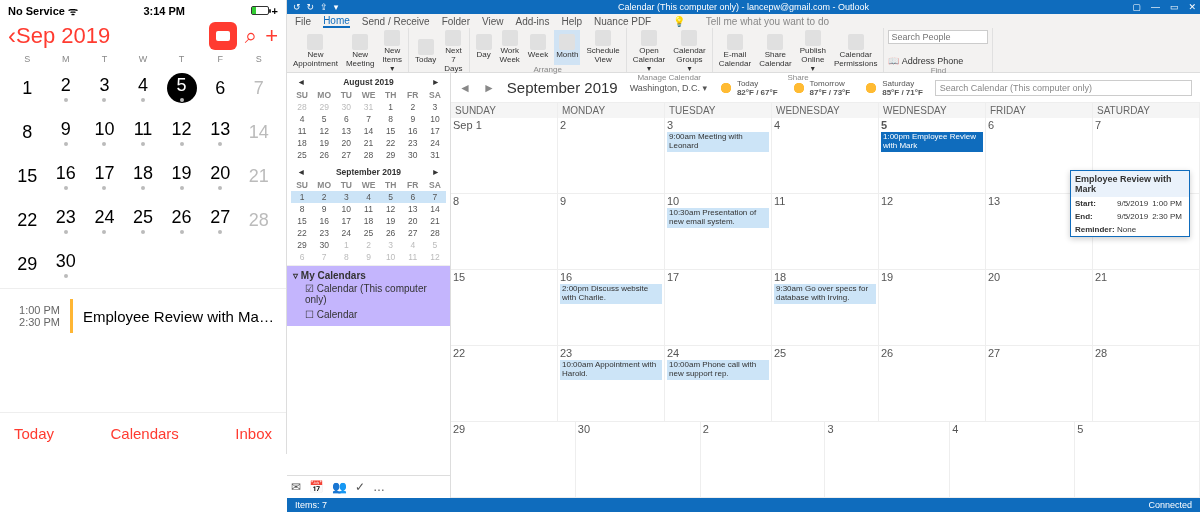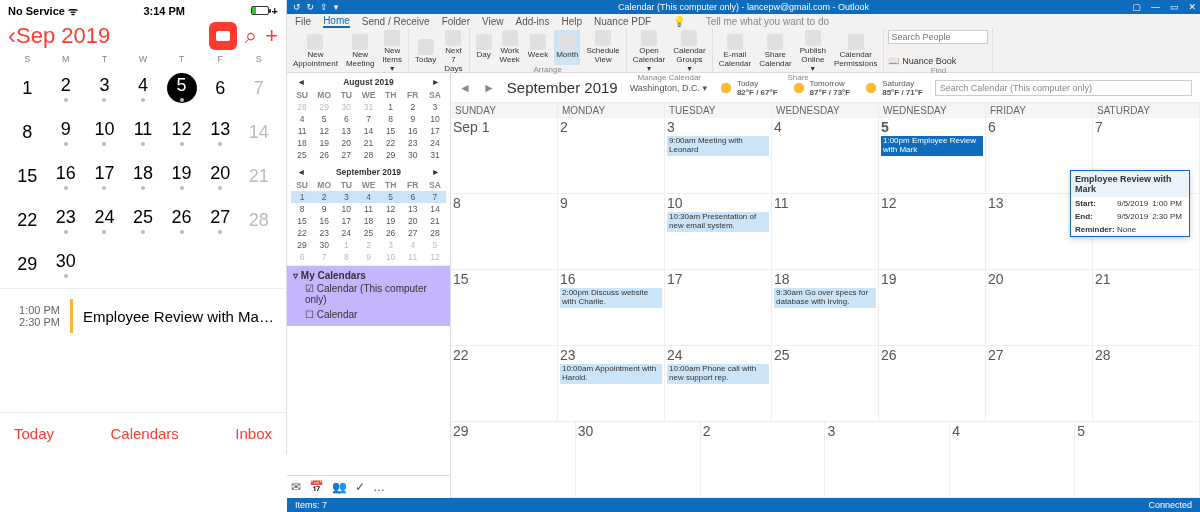--- a/index.html
+++ b/index.html
@@ -73,21 +73,21 @@
 .main-hdr .loc{font-size:9px;color:#555}
 .weather{display:flex;gap:14px;font-size:8px;color:#555}
 .weather .w{display:flex;gap:4px;align-items:center}
 .sun{width:14px;height:14px;background:radial-gradient(circle,#fb3 50%,transparent 55%);border-radius:50%}
 .search-cal{flex:1;border:1px solid #ccc;font-size:9px;padding:2px 4px;color:#888;max-width:280px}
 .grid-hdr{display:flex;background:#f5f5f5;font-size:10px;color:#666}
 .grid-hdr span{flex:1;padding:2px 4px;border-right:1px solid #eee}
 .grid{flex:1;display:flex;flex-direction:column;position:relative;min-height:0}
 .grow{flex:1;display:flex;border-bottom:1px solid #eee;min-height:0}
 .gcell{flex:1;border-right:1px solid #eee;padding:1px 2px;font-size:8px;position:relative;min-width:0}
-.gcell .dnum{font-size:14px;color:#555}
+.gcell .dnum{font-size:11px;color:#555}
 .gcell.sel .dnum{font-weight:700}
 .evt{background:#cce4f7;font-size:8px;padding:1px 2px;margin-top:1px;color:#333;overflow:hidden;line-height:1.1}
 .evt.sel{background:#0f6cbd;color:#fff}
 .tooltip{position:absolute;top:52px;right:10px;width:120px;background:#fff;border:1px solid #0f6cbd;box-shadow:0 2px 6px rgba(0,0,0,.2);font-size:8px;z-index:10}
 .tooltip .tt-h{background:#eaf2fb;padding:3px 4px;font-weight:600;font-size:9px}
 .tooltip .tt-r{padding:2px 4px;display:flex;gap:4px}
 .tooltip .tt-r b{font-weight:600;width:38px}
 .ol-status{height:14px;background:#0f6cbd;color:#fff;font-size:9px;display:flex;align-items:center;padding:0 8px;justify-content:space-between}
 </style>
 </head>
@@ -306,21 +306,21 @@
             <div class="ri"></div>
             <div>Calendar<br>Permissions</div>
           </div>
         </div>
         <div class="rlabel">Share</div>
       </div>
       <div class="rgroup">
         <div class="ritems">
           <div style="display: flex; flex-direction: column; gap: 12px;">
             <input class="search-box" placeholder="Search People" style="">
-            <div style="font-size: 9px;">📖 Nuance Book</div>
+            <div style="font-size: 9px;">📖 Address Phone</div>
           </div>
         </div>
         <div class="rlabel">Find</div>
       </div>
     </div>
   <div class="ol-body">
     <div class="ol-left">
       <div id="minis">
           <div class="mini">
             <div class="mhdr">

